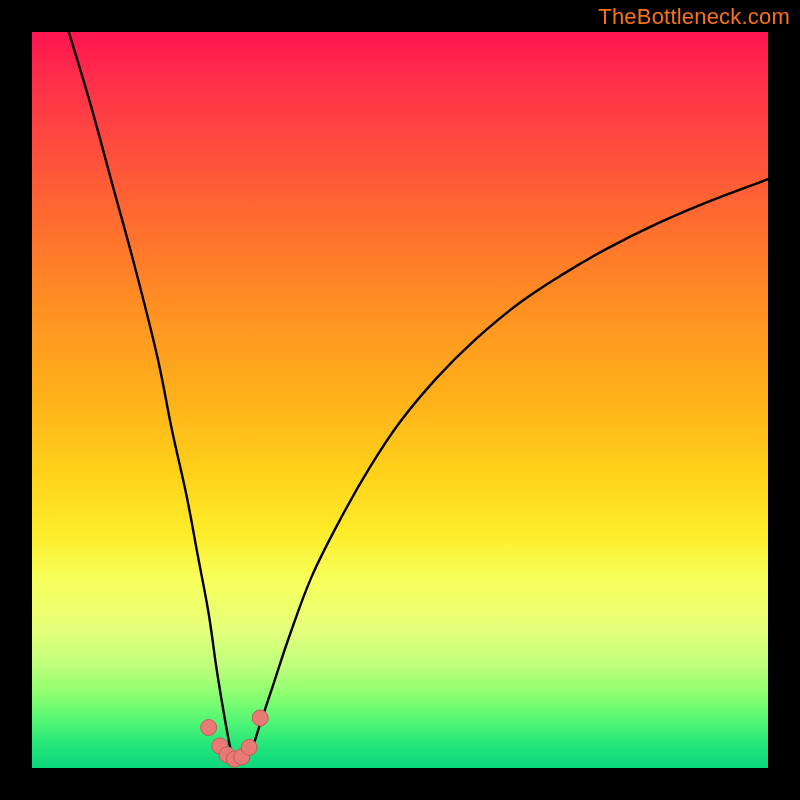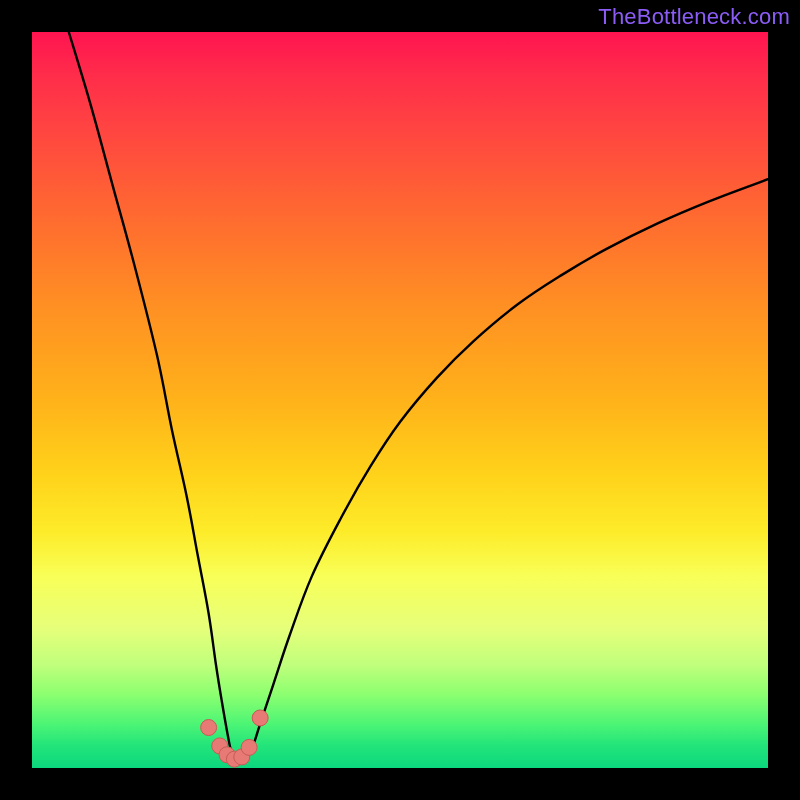--- a/index.html
+++ b/index.html
@@ -42,21 +42,21 @@
       #8cff70 90%,
       #4df575 94%,
       #22e47a 97%,
       #0cd77e 100%
     );
   }
   .watermark {
     position: absolute;
     top: 4px;
     right: 10px;
-    color: #8b5cf6;
+    color: #f97316;
     font-size: 22px;
     letter-spacing: 0.2px;
     font-weight: 500;
   }
   svg.curve {
     position: absolute;
     left: 0;
     top: 0;
     width: 736px;
     height: 736px;

